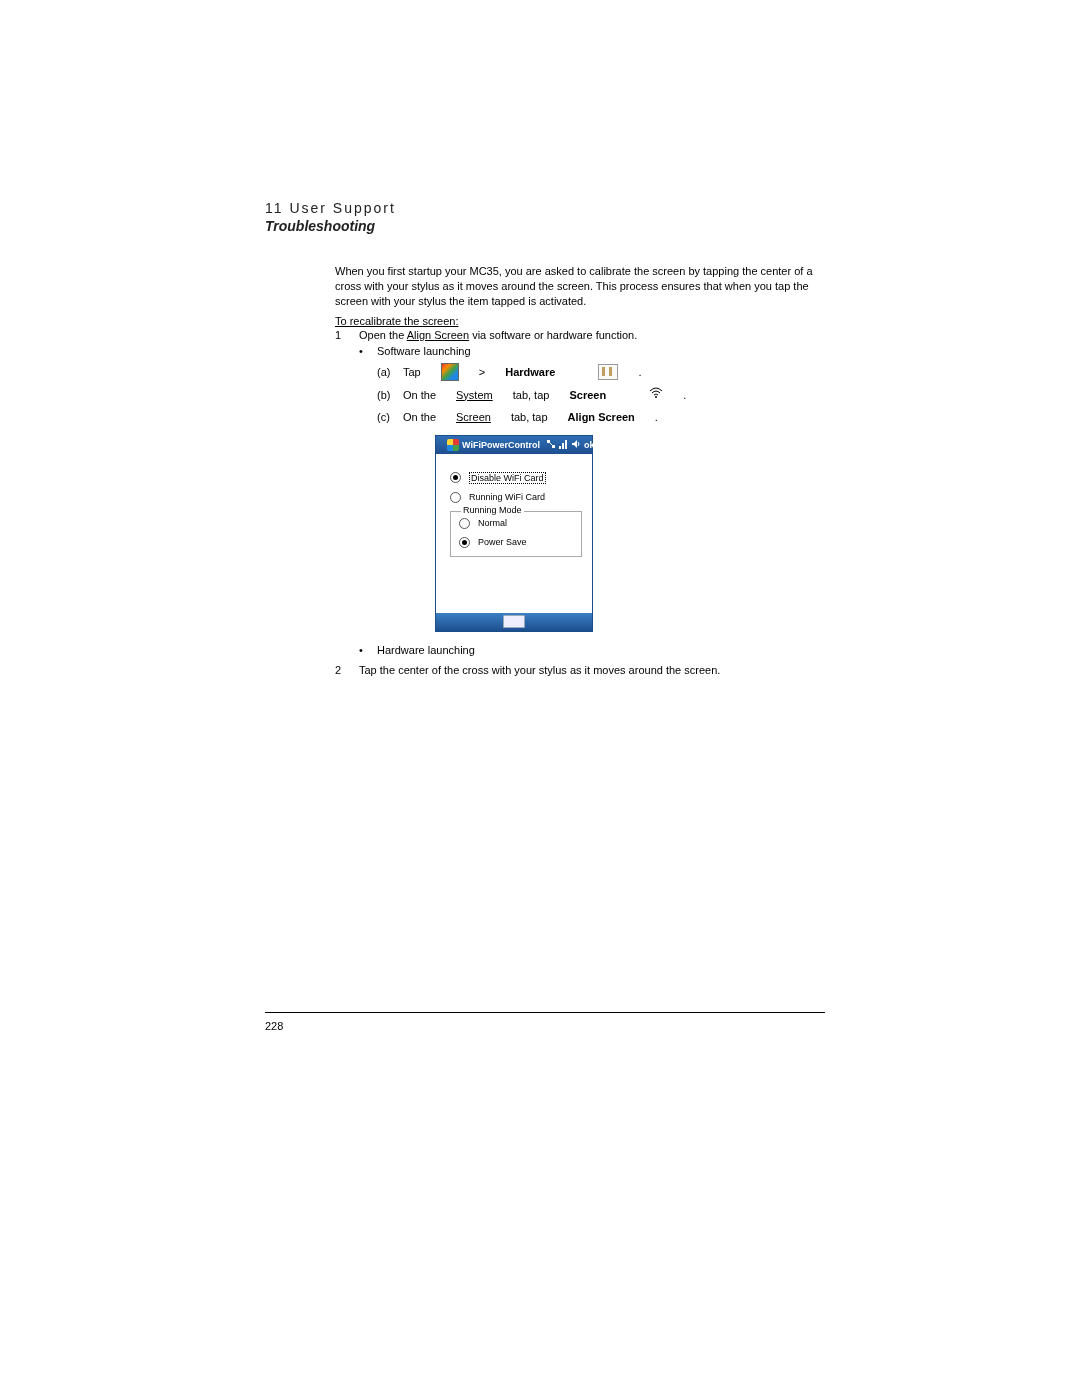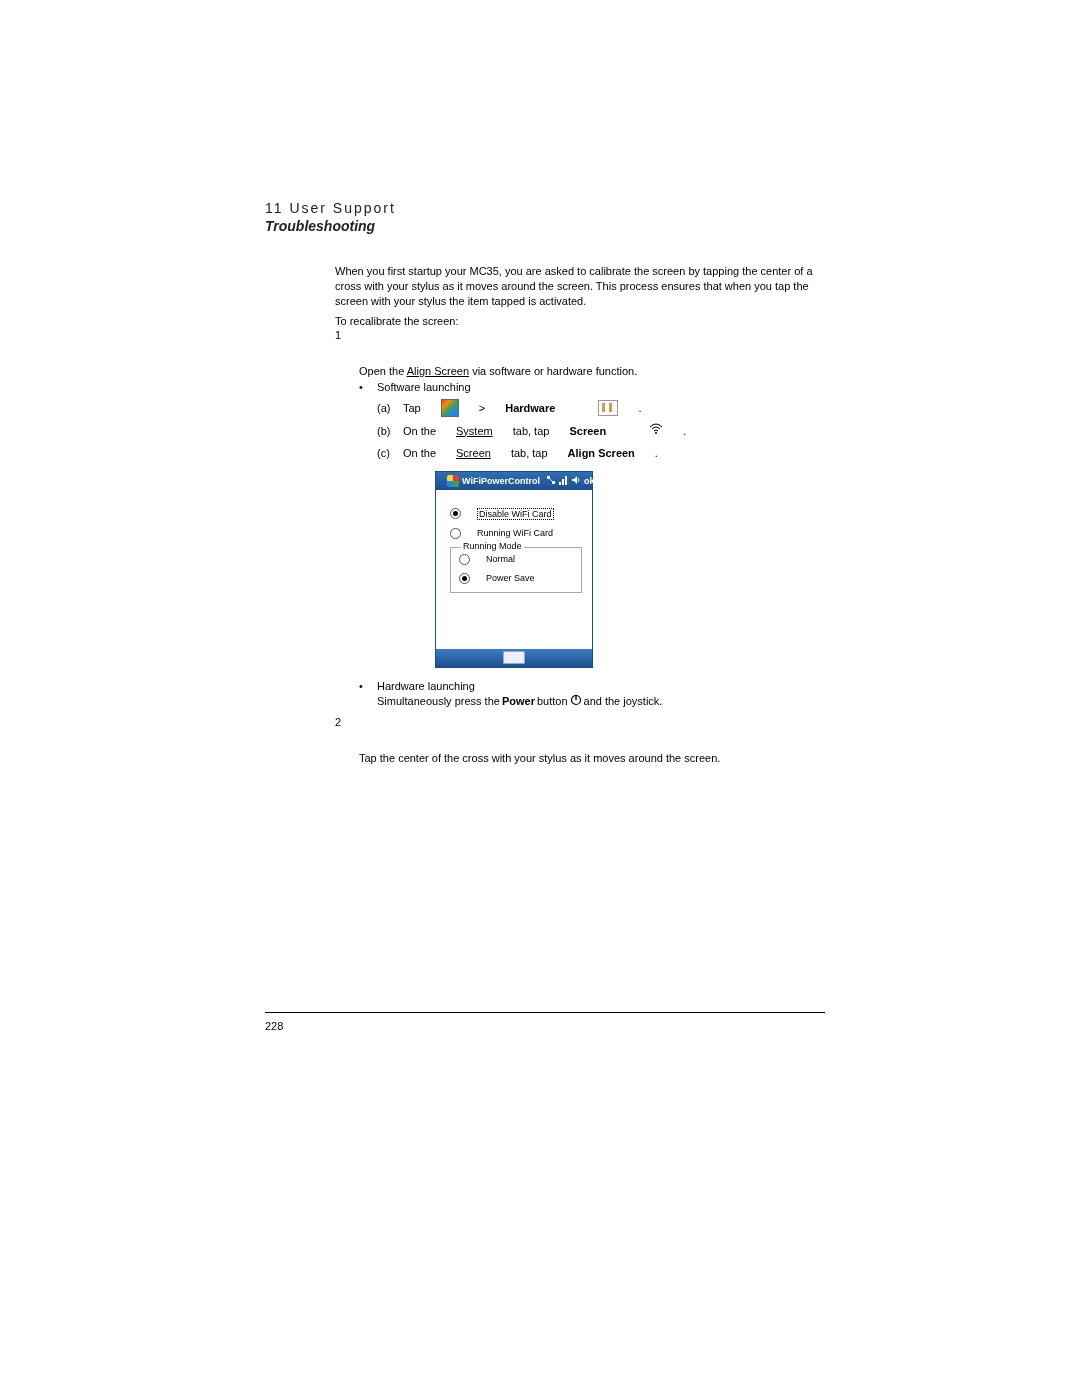--- a/index.html
+++ b/index.html
@@ -39,35 +39,35 @@
     font-weight: bold;
     margin-bottom: 6px;
   }
   .para {
     font-size: 11px;
     line-height: 1.35;
     margin-bottom: 6px;
   }
   .proc-title {
     font-size: 11px;
+    text-decoration: underline;
     margin-top: 6px;
     margin-bottom: 2px;
   }
   .ol-step {
     font-size: 11px;
     display: flex;
     margin-bottom: 2px;
   }
   .ol-num {
     width: 24px;
     flex-shrink: 0;
   }
   .ol-body {
     flex: 1;
-    margin-top: 36px;
   }
   .underline { text-decoration: underline; }
   .bullet-row {
     font-size: 11px;
     display: flex;
     margin-left: 24px;
     margin-top: 4px;
     margin-bottom: 2px;
   }
   .bullet-dot {
@@ -144,21 +144,21 @@
   .device-title .spacer{flex:1;}
   .device-title .ok{font-size:9px;flex-shrink:0;}
   .status-ico{flex-shrink:0;}
   .device-body {
     background:#fff;
     height: 135px;
     padding: 18px 10px 6px 14px;
     font-size:9px;
     color:#000;
   }
-  .radio-row{display:flex;align-items:center;gap:16px;margin-bottom:8px;}
+  .radio-row{display:flex;align-items:center;gap:8px;margin-bottom:8px;}
   .radio-outer{
     width:9px;height:9px;border:1px solid #555;border-radius:50%;
     display:flex;align-items:center;justify-content:center;flex-shrink:0;
   }
   .radio-dot{width:5px;height:5px;border-radius:50%;background:#000;}
   .dotted-sel{border:1px dotted #000;padding:0 1px;}
   .fieldset{
     border:1px solid #aaa;
     padding:6px 6px 8px 8px;
     margin-top:4px;
@@ -317,32 +317,20 @@
       </div>
       <div class="device-footer">
         <span class="kbd-icon"></span>
       </div>
     </div>
 
     <div class="bullet-row hw-bullet">
       <div class="bullet-dot">•</div>
       <div>Hardware launching</div>
     </div>
-    <div class="hw-indent">
-      <span>Simultaneously press the </span>
-        <span class="bold">Power</span>
-        <span> button </span>
-      <span class="power-icon">
-        <svg width="12" height="12" viewBox="0 0 12 12">
-            <circle cx="6" cy="6" r="4.5" fill="none" stroke="#000" stroke-width="1.2"></circle>
-            <line x1="6" y1="1" x2="6" y2="6" stroke="#000" stroke-width="1.4"></line>
-          </svg>
-      </span>
-      <span> and the joystick.</span>
-    </div>
 
     <div class="ol-step step2">
       <div class="ol-num">2</div>
       <div class="ol-body">Tap the center of the cross with your stylus as it moves around the screen.</div>
     </div>
 
   </div>
 </div>
 
 <div class="footer-rule"></div>

